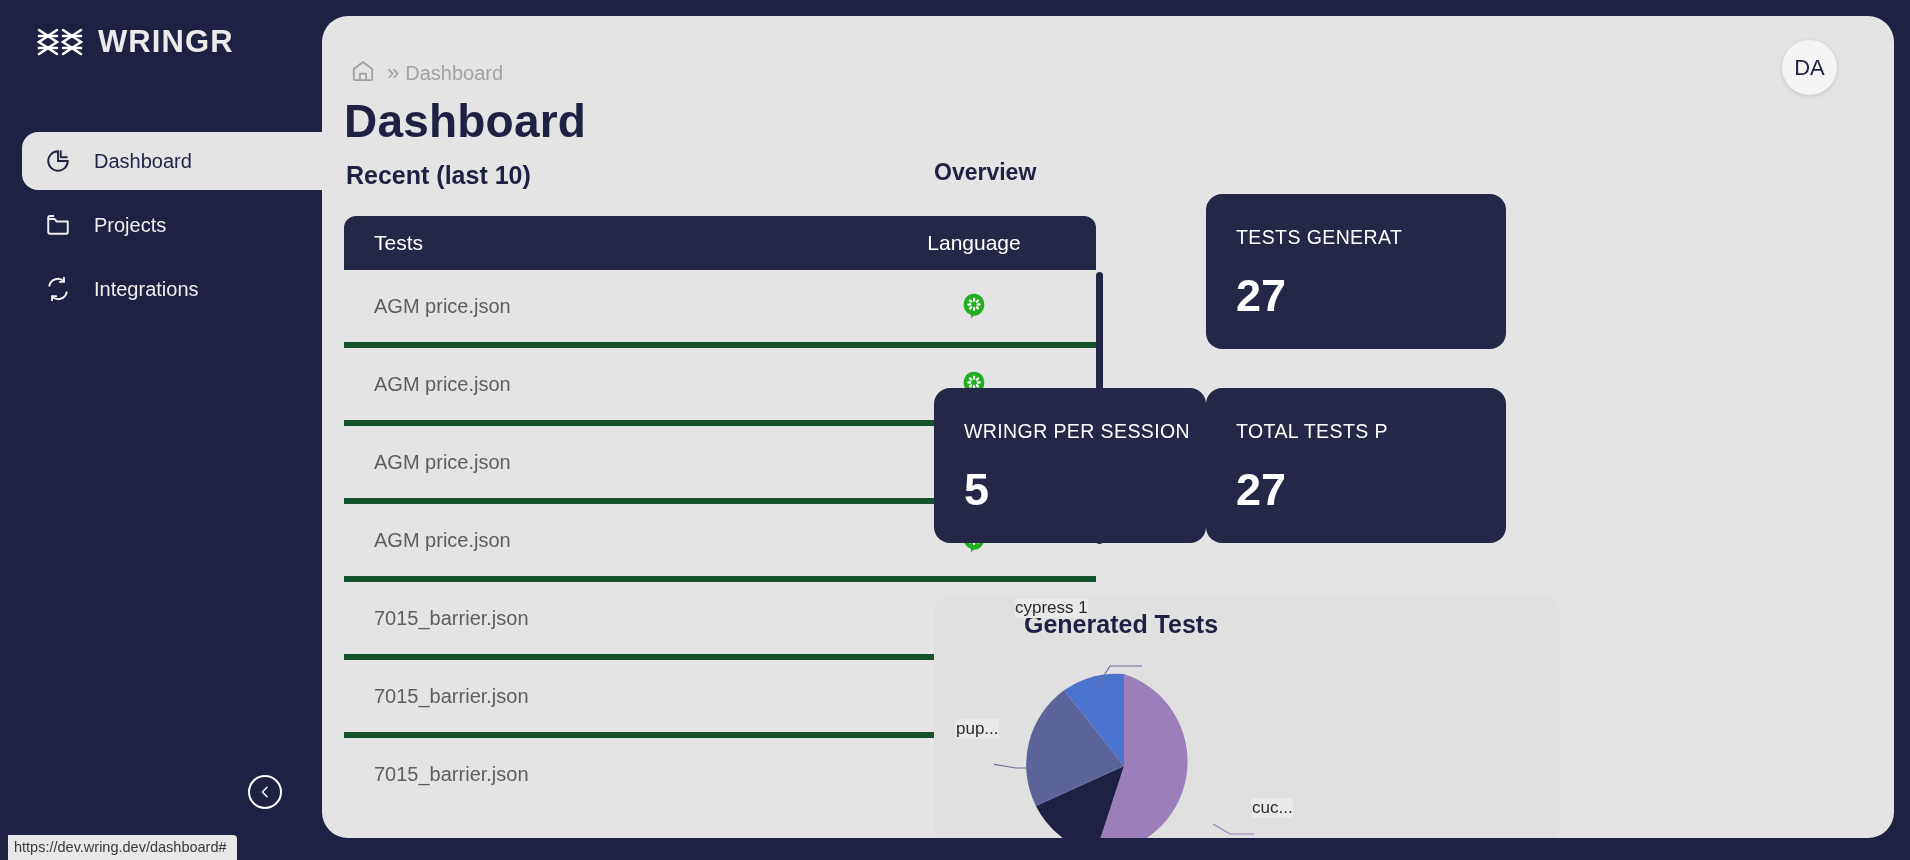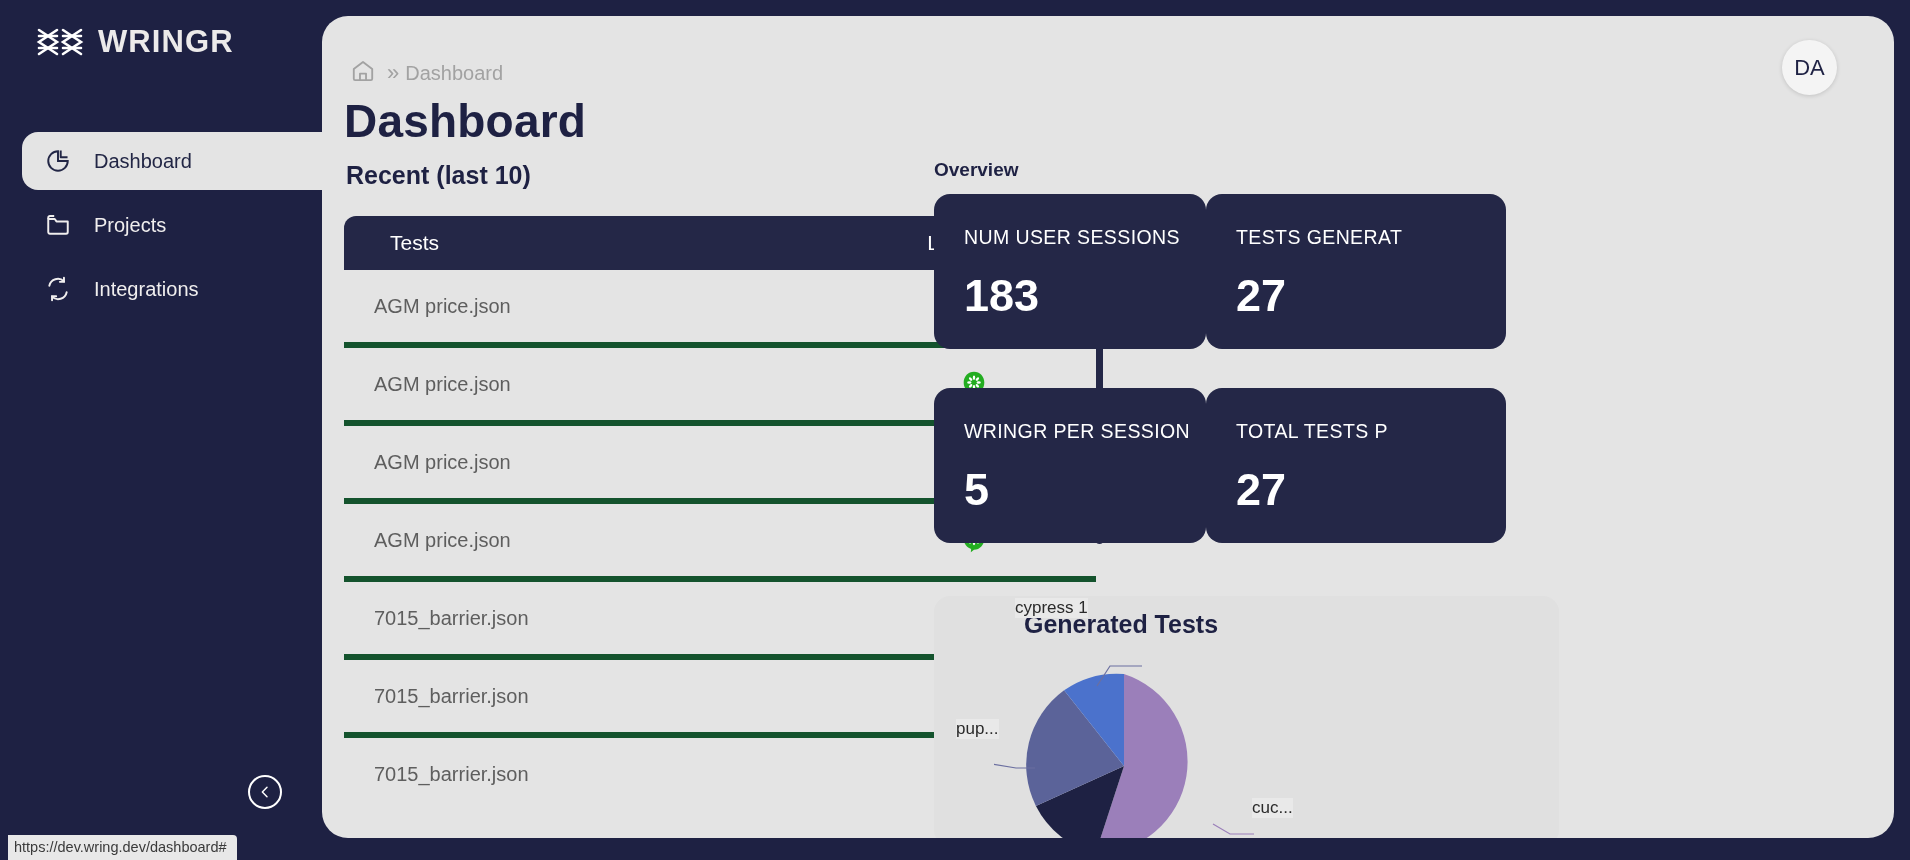--- a/index.html
+++ b/index.html
@@ -90,37 +90,37 @@
     position: absolute; left: 22px; top: 78px;
     font-size: 46px; font-weight: 700; color: #1e2143;
     letter-spacing: 0.2px;
   }
   #recent-title {
     position: absolute; left: 24px; top: 145px;
     font-size: 25px; font-weight: 700; color: #1e2143;
   }
   #overview-title {
     position: absolute; left: 612px; top: 143px;
-    font-size: 19px; font-weight: 700; color: #1e2143;
+    font-size: 23px; font-weight: 700; color: #1e2143;
   }
 
   
   #table-wrap {
     position: absolute; left: 22px; top: 200px;
     width: 752px; height: 590px;
   }
   #table-head {
     display: flex; align-items: center;
     height: 54px;
     background: #242747;
     border-radius: 12px 12px 0 0;
     color: #ffffff;
     font-size: 21px;
   }
-  #table-head .th-tests { padding-left: 46px; flex: 1; }
+  #table-head .th-tests { padding-left: 30px; flex: 1; }
   #table-head .th-lang { width: 230px; text-align: center; padding-right: 14px; }
   #table-body {
     height: 536px;
     overflow: hidden;
     position: relative;
   }
   .t-row {
     display: flex; align-items: center;
     height: 78px;
     border-bottom: 6px solid #14532d;
@@ -421,24 +421,20 @@
           </svg>
         </div>
       </div>
 
     </div>
     <div id="table-scrollbar">
       <div id="table-thumb"></div>
     </div>
   </div>
 
-  <div class="stat-card" id="card-0">
-    <div class="s-label">NUM USER SESSIONS</div>
-    <div class="s-value">183</div>
-  </div>
   <div class="stat-card" id="card-1">
     <div class="s-label">TESTS GENERAT</div>
     <div class="s-value">27</div>
   </div>
   <div class="stat-card" id="card-2">
     <div class="s-label">WRINGR PER SESSION</div>
     <div class="s-value">5</div>
   </div>
   <div class="stat-card" id="card-3">
     <div class="s-label">TOTAL TESTS P</div>

